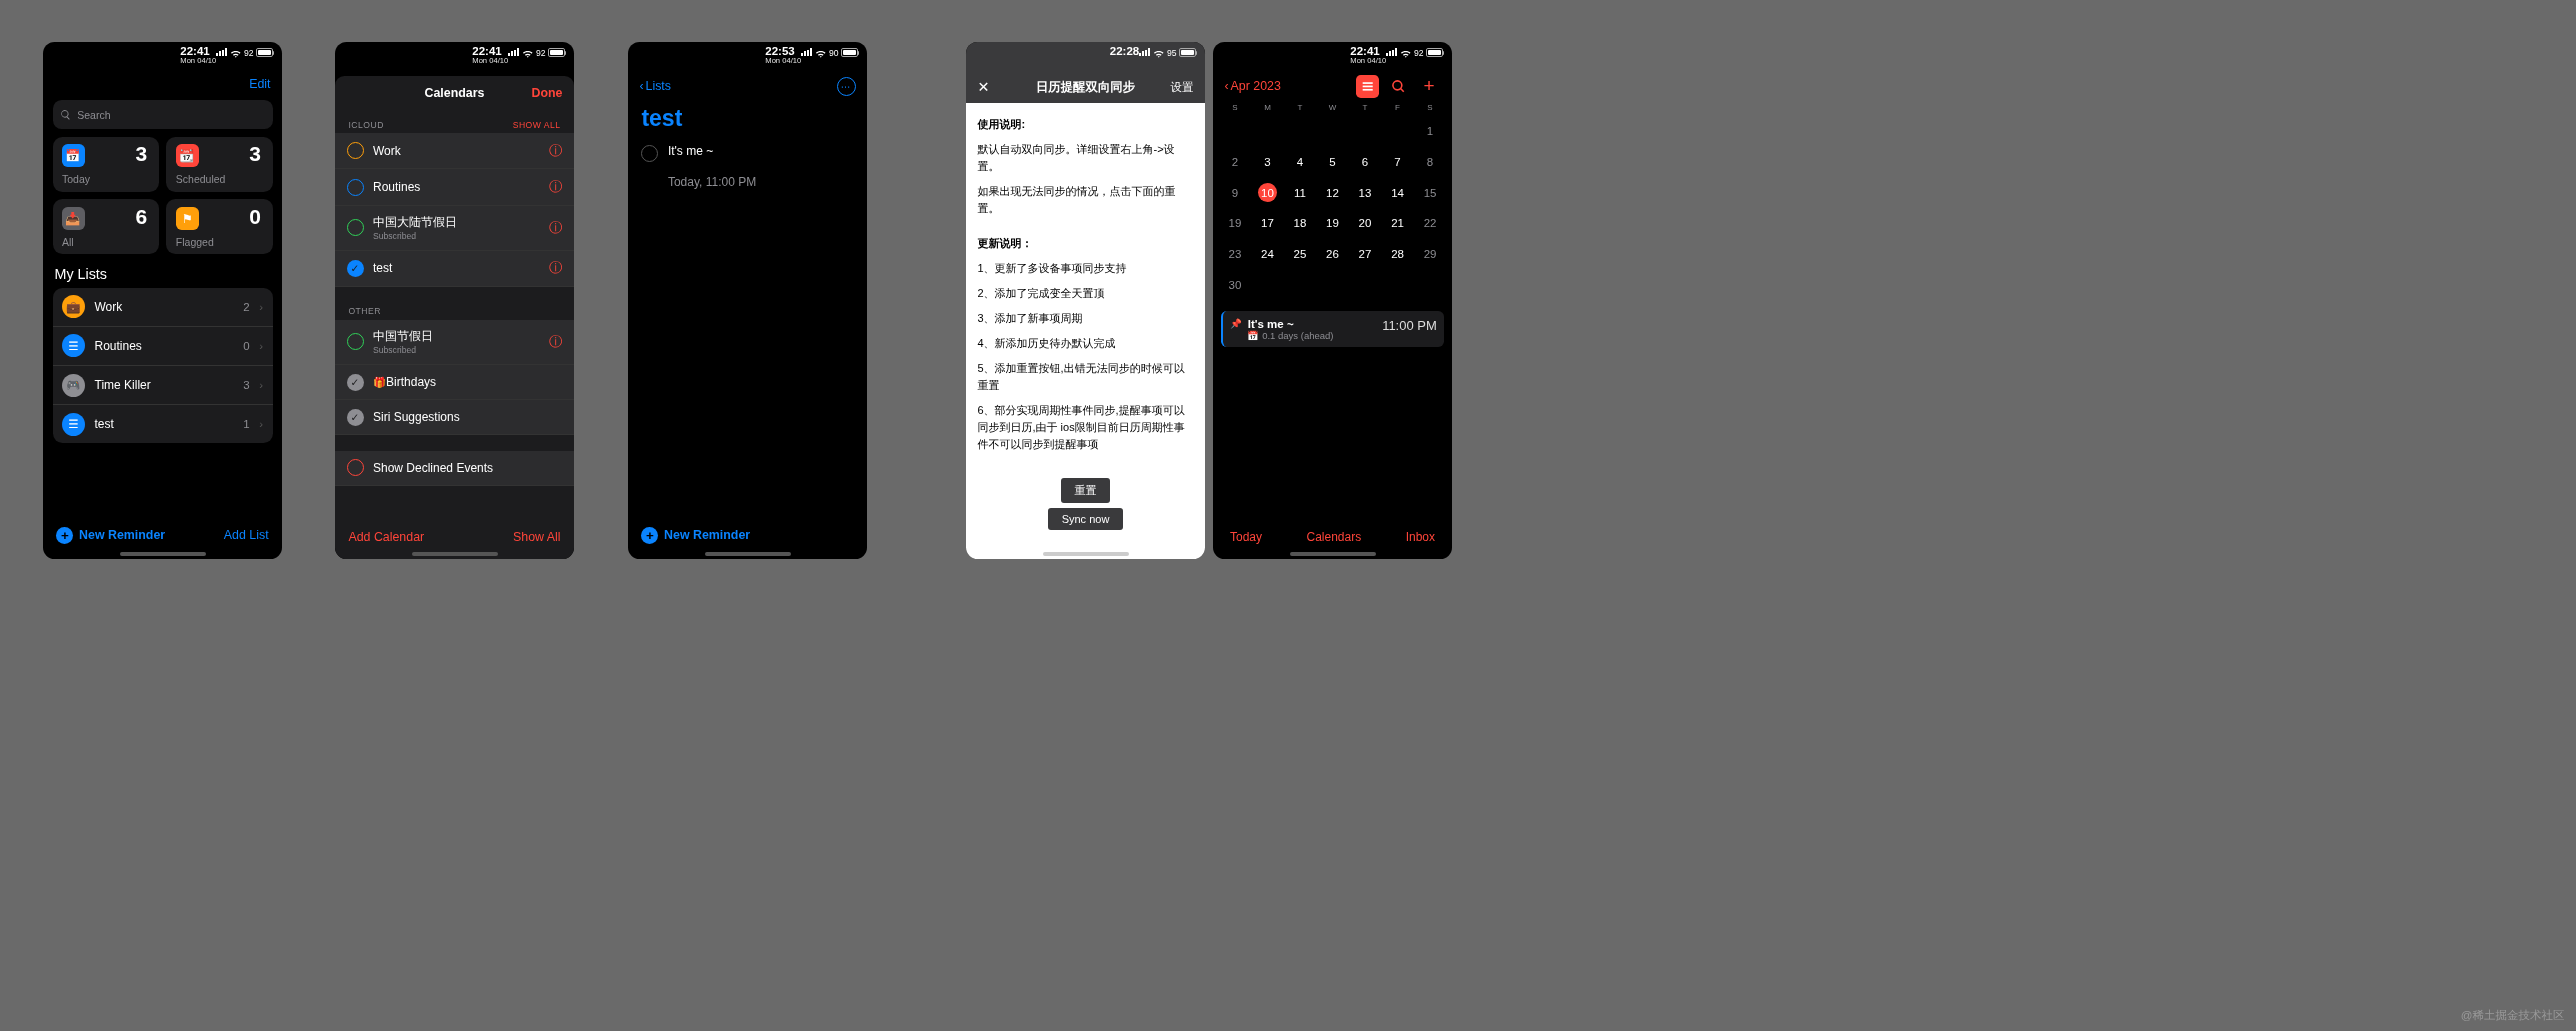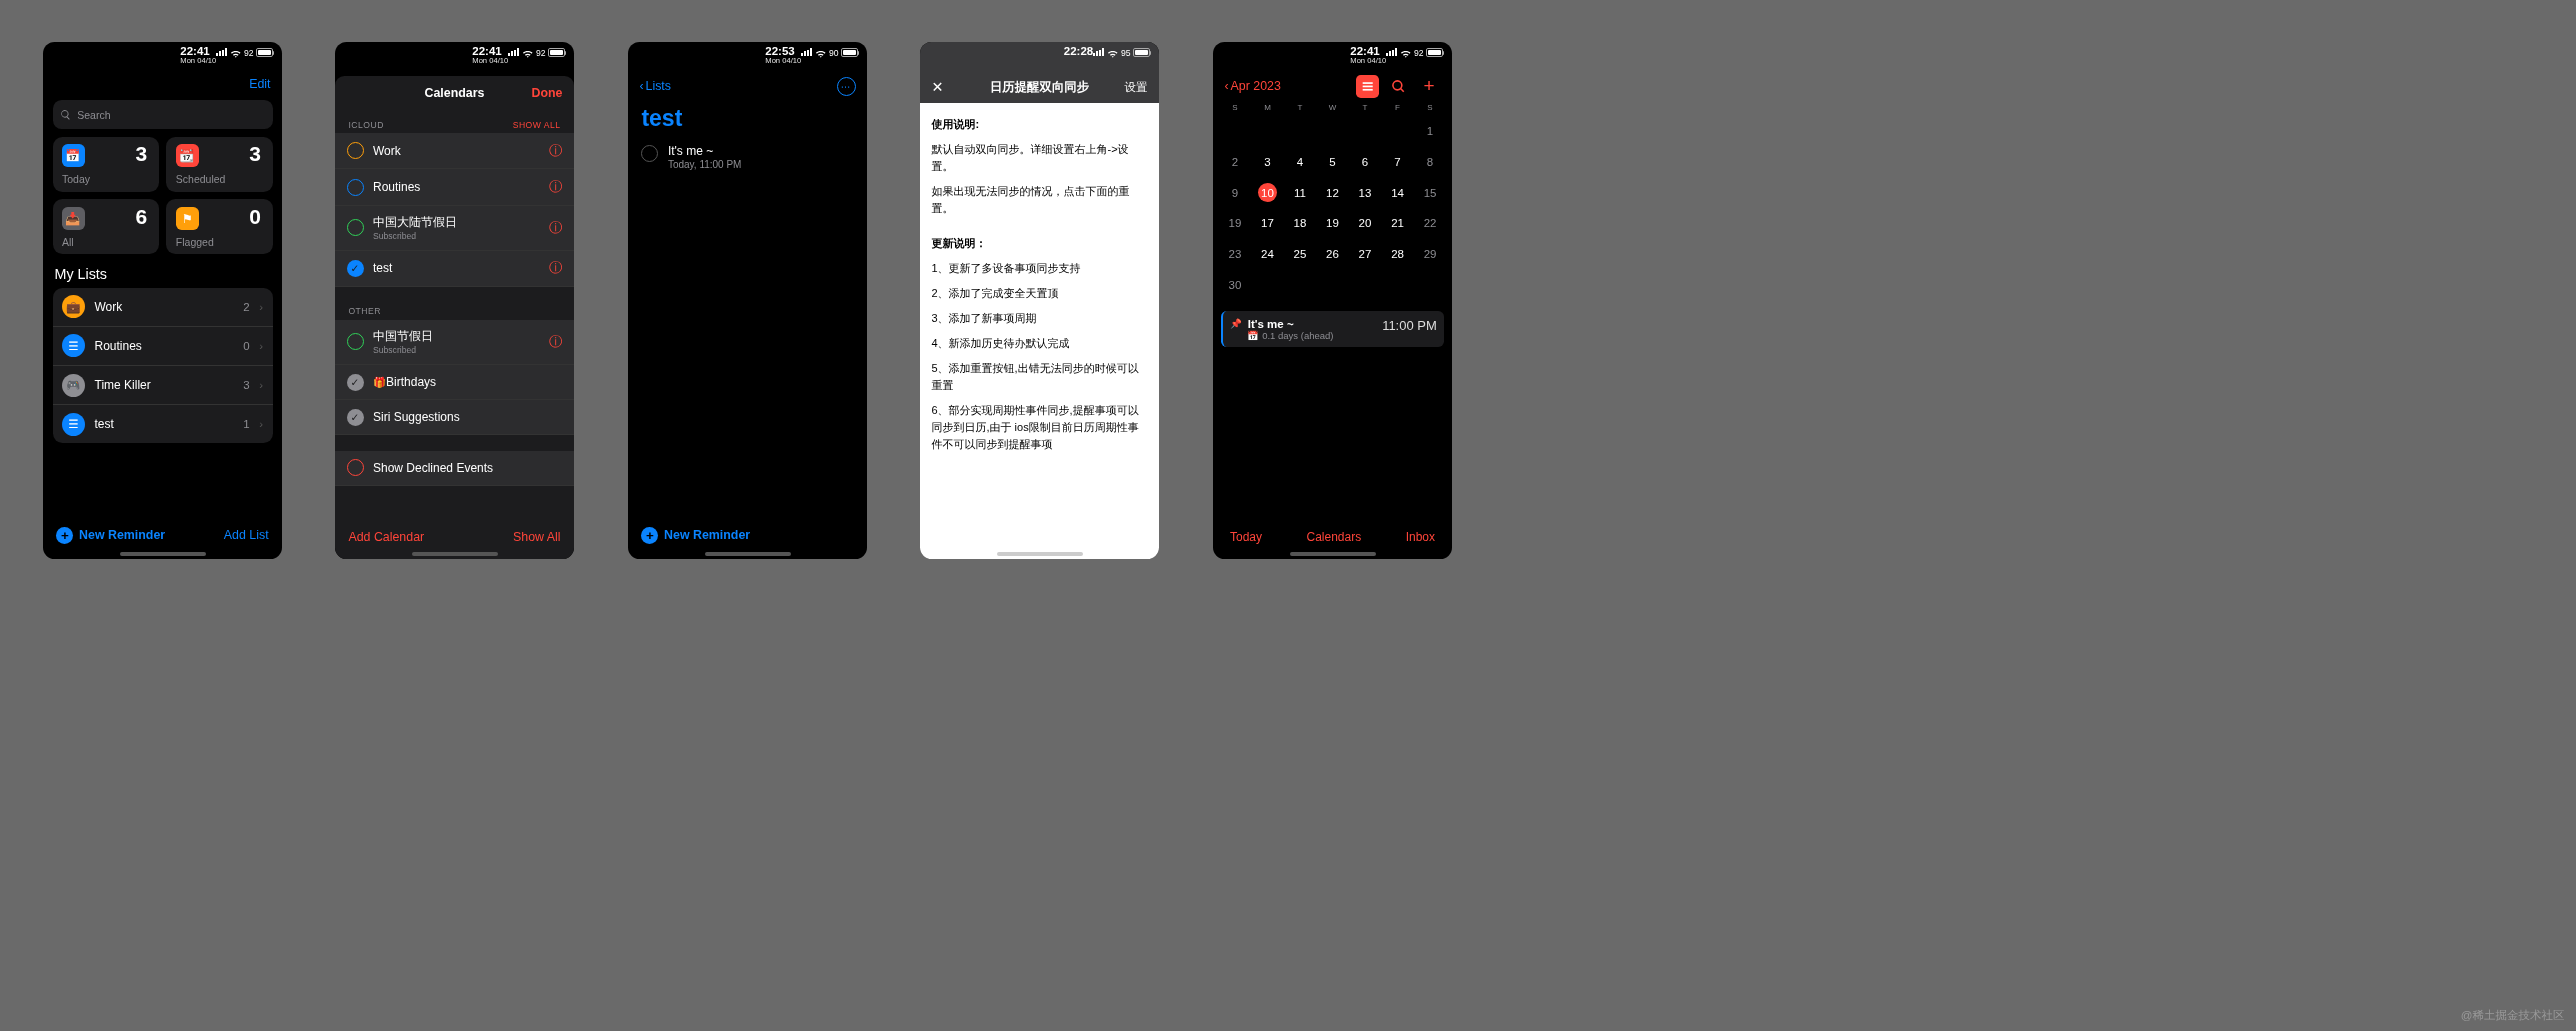--- a/index.html
+++ b/index.html
@@ -1,18 +1,18 @@
 <!DOCTYPE html>
 <html><head>
 <meta charset="utf-8">
 <style>
 *{margin:0;padding:0;box-sizing:border-box;-webkit-font-smoothing:antialiased}
 body{background:#6a6a6a;font-family:-apple-system,BlinkMacSystemFont,"Helvetica Neue",Arial,sans-serif;height:1031px;width:2576px;position:relative;overflow:hidden}
 .phone{position:absolute;top:42px;width:239px;height:517px;background:#000;border-radius:11.5px;overflow:hidden;color:#fff;font-size:10.5px;display:flex;flex-direction:column}
-.p1{left:43px}.p2{left:335px}.p3{left:628px}.p4{left:920px}.p5{left:1213px}
+.p1{left:43px}.p2{left:335px}.p3{left:628px}.p4{left:966px}.p5{left:1213px}
 .statusbar{height:29px;display:flex;justify-content:flex-end;padding:3.8px 9.5px 0 9.5px;color:#fff}
 .sb-l{display:flex;flex-direction:column;line-height:1}
 .sb-time{font-size:11.5px;font-weight:600}
 .sb-date{font-size:7.6px;opacity:.9}
 .sb-r{display:flex;align-items:flex-start;gap:2.9px;padding-top:1.9px;font-size:9.5px}
 .batt{display:inline-flex;align-items:center;gap:1.9px;font-size:8.6px}
 .batt-shell{width:17px;height:8.6px;border:1px solid #aaa;border-radius:1.9px;position:relative;display:inline-block}
 .batt-shell::after{content:"";position:absolute;right:-2.9px;top:1.9px;width:1.9px;height:3.8px;background:#aaa;border-radius:0 1px 1px 0}
 .batt-fill{position:absolute;left:1px;top:1px;bottom:1px;background:#fff;border-radius:1px}
 .homebar{position:absolute;bottom:2.9px;left:50%;transform:translateX(-50%);width:86px;height:3.8px;background:#555;border-radius:1.9px}
@@ -59,21 +59,21 @@
 .spacer{height:9.5px;background:#1c1c1e}
 
 
 .nav3{display:flex;align-items:center;justify-content:space-between;padding:5.7px 11.5px}
 .back3{color:#0a84ff;display:flex;align-items:center;gap:1.9px;font-size:12.4px}
 .more{width:19px;height:19px;border:1.4px solid #0a84ff;border-radius:9.5px;display:flex;align-items:center;justify-content:center;color:#0a84ff;font-size:9.5px;letter-spacing:1px}
 .bigtitle{font-size:23px;font-weight:700;color:#0a84ff;padding:3.8px 13.4px 5.7px}
 .rem-row{display:flex;gap:9.5px;padding:5.7px 13.4px}
 .rem-ring{width:17px;height:17px;border:1.4px solid #555;border-radius:8.6px;margin-top:1.9px;flex:none}
 .rem-row .rt{font-size:12px}
-.rem-row .rs{font-size:10px;color:#8e8e93;margin-top:1px}
+.rem-row .rs{font-size:12px;color:#8e8e93;margin-top:17px}
 
 
 .nav4{height:32px;background:#3a3a3c;display:flex;align-items:center;position:relative}
 .nav4 .x{position:absolute;left:11.5px;font-size:14.3px}
 .nav4 .t4{position:absolute;left:0;right:0;text-align:center;font-size:12.4px;font-weight:600}
 .nav4 .set{position:absolute;right:11.5px;font-size:11.5px}
 .doc{flex:1;background:#fff;color:#000;padding:9.5px 11.5px;font-size:11px;line-height:1.55;overflow:hidden}
 .doc .hd{font-weight:600;margin-top:3.8px}
 .doc p{margin-top:8px}
 .btns{display:flex;flex-direction:column;align-items:center;gap:5.7px;margin-top:25px}
@@ -381,20 +381,24 @@
     <p class="hd">使用说明:</p>
     <p>默认自动双向同步。详细设置右上角-&gt;设置。</p>
     <p>如果出现无法同步的情况，点击下面的重置。</p>
     <p class="hd" style="margin-top:17px">更新说明：</p>
     <p>1、更新了多设备事项同步支持</p>
     <p>2、添加了完成变全天置顶</p>
     <p>3、添加了新事项周期</p>
     <p>4、新添加历史待办默认完成</p>
     <p>5、添加重置按钮,出错无法同步的时候可以重置</p>
     <p>6、部分实现周期性事件同步,提醒事项可以同步到日历,由于 ios限制目前日历周期性事件不可以同步到提醒事项</p>
+    <div class="btns">
+      <button class="btn4">重置</button>
+      <button class="btn4">Sync now</button>
+    </div>
   </div>
   <div class="homebar-l"></div>
 </div>
 
 <div class="phone p5">
   <div class="statusbar">
     <div class="sb-l">
         <span class="sb-time">22:41</span>
         <span class="sb-date">Mon 04/10</span>
       </div>

